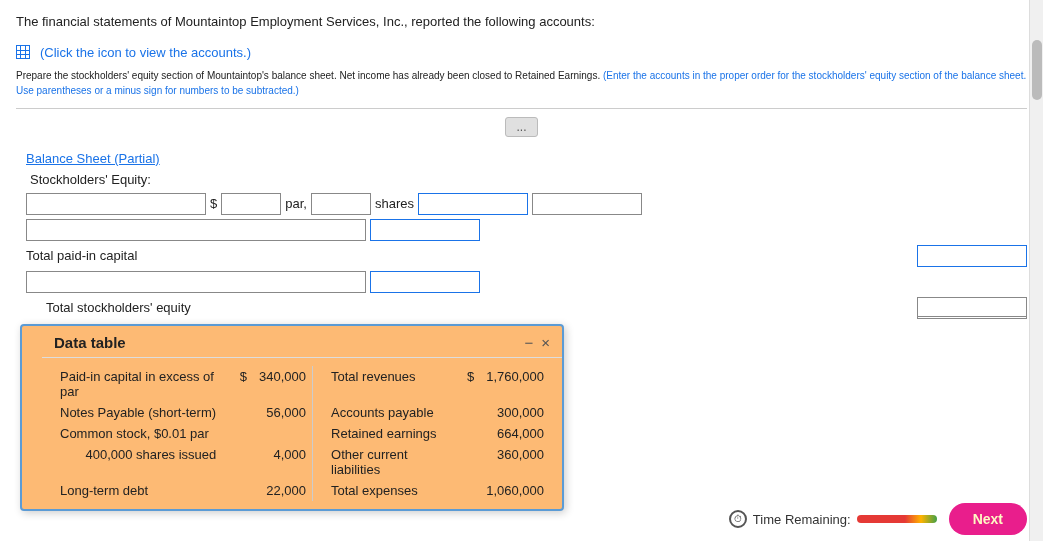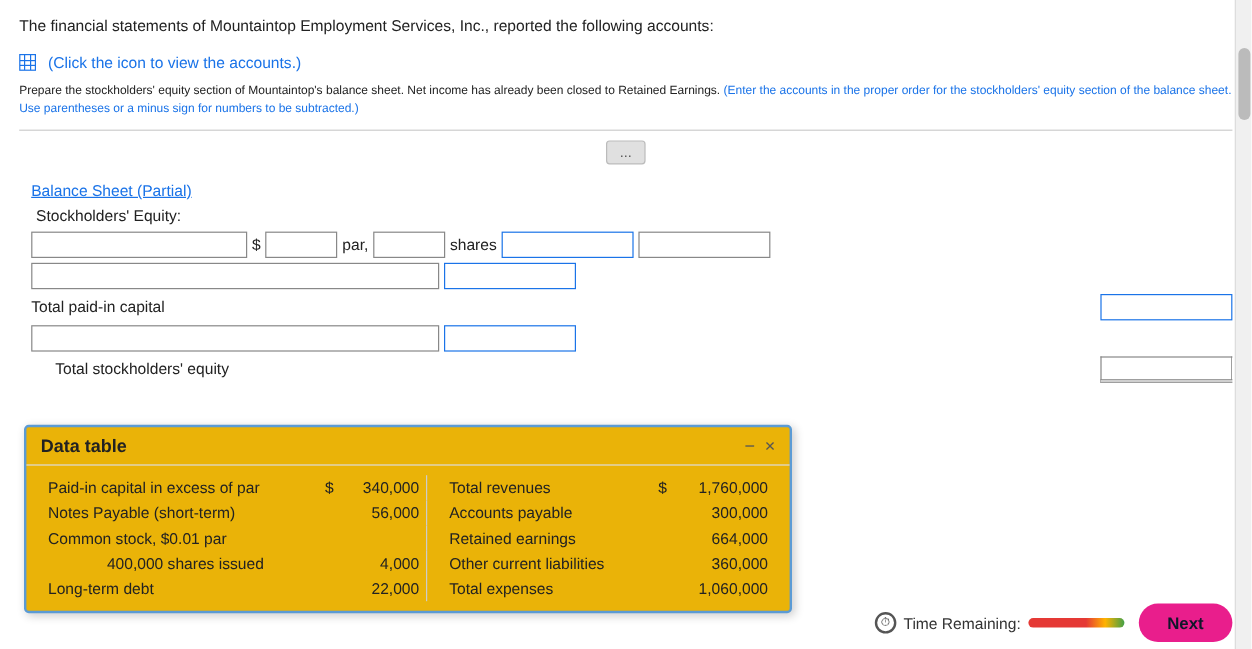--- a/index.html
+++ b/index.html
@@ -138,26 +138,27 @@
       width: 110px;
       font-size: 12px;
       padding: 2px 4px;
     }
 
     
     .data-table-overlay {
       position: absolute;
       bottom: 30px;
       left: 20px;
-      width: 640px;
-      background: #eab308;
+      width: 544px;
+      background: #fdba74;
       border: 2px solid #5b9bd5;
       border-radius: 4px;
       box-shadow: 2px 2px 8px rgba(0,0,0,0.2);
       z-index: 10;
+      padding-left: 20px;
     }
 
     .data-table-header {
       display: flex;
       align-items: center;
       justify-content: space-between;
       padding: 8px 12px 6px 12px;
       border-bottom: 1px solid #ddd;
     }
 
@@ -239,21 +240,21 @@
 
     .time-bar {
       width: 80px;
       height: 8px;
       background: linear-gradient(to right, #e53935 60%, #ffb300 80%, #43a047 100%);
       border-radius: 4px;
     }
 
     .next-btn {
       background: #e91e8c;
-      color: #0f172a;
+      color: #fef9c3;
       border: none;
       border-radius: 20px;
       padding: 8px 24px;
       font-size: 14px;
       font-weight: bold;
       cursor: pointer;
     }
 
     .scrollbar-area {
       position: absolute;

